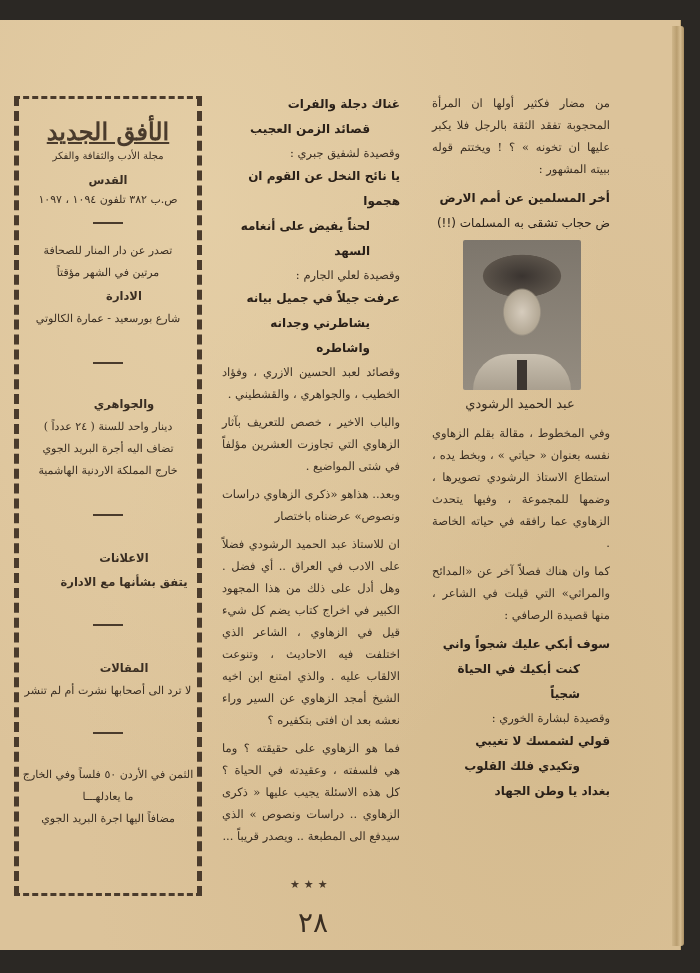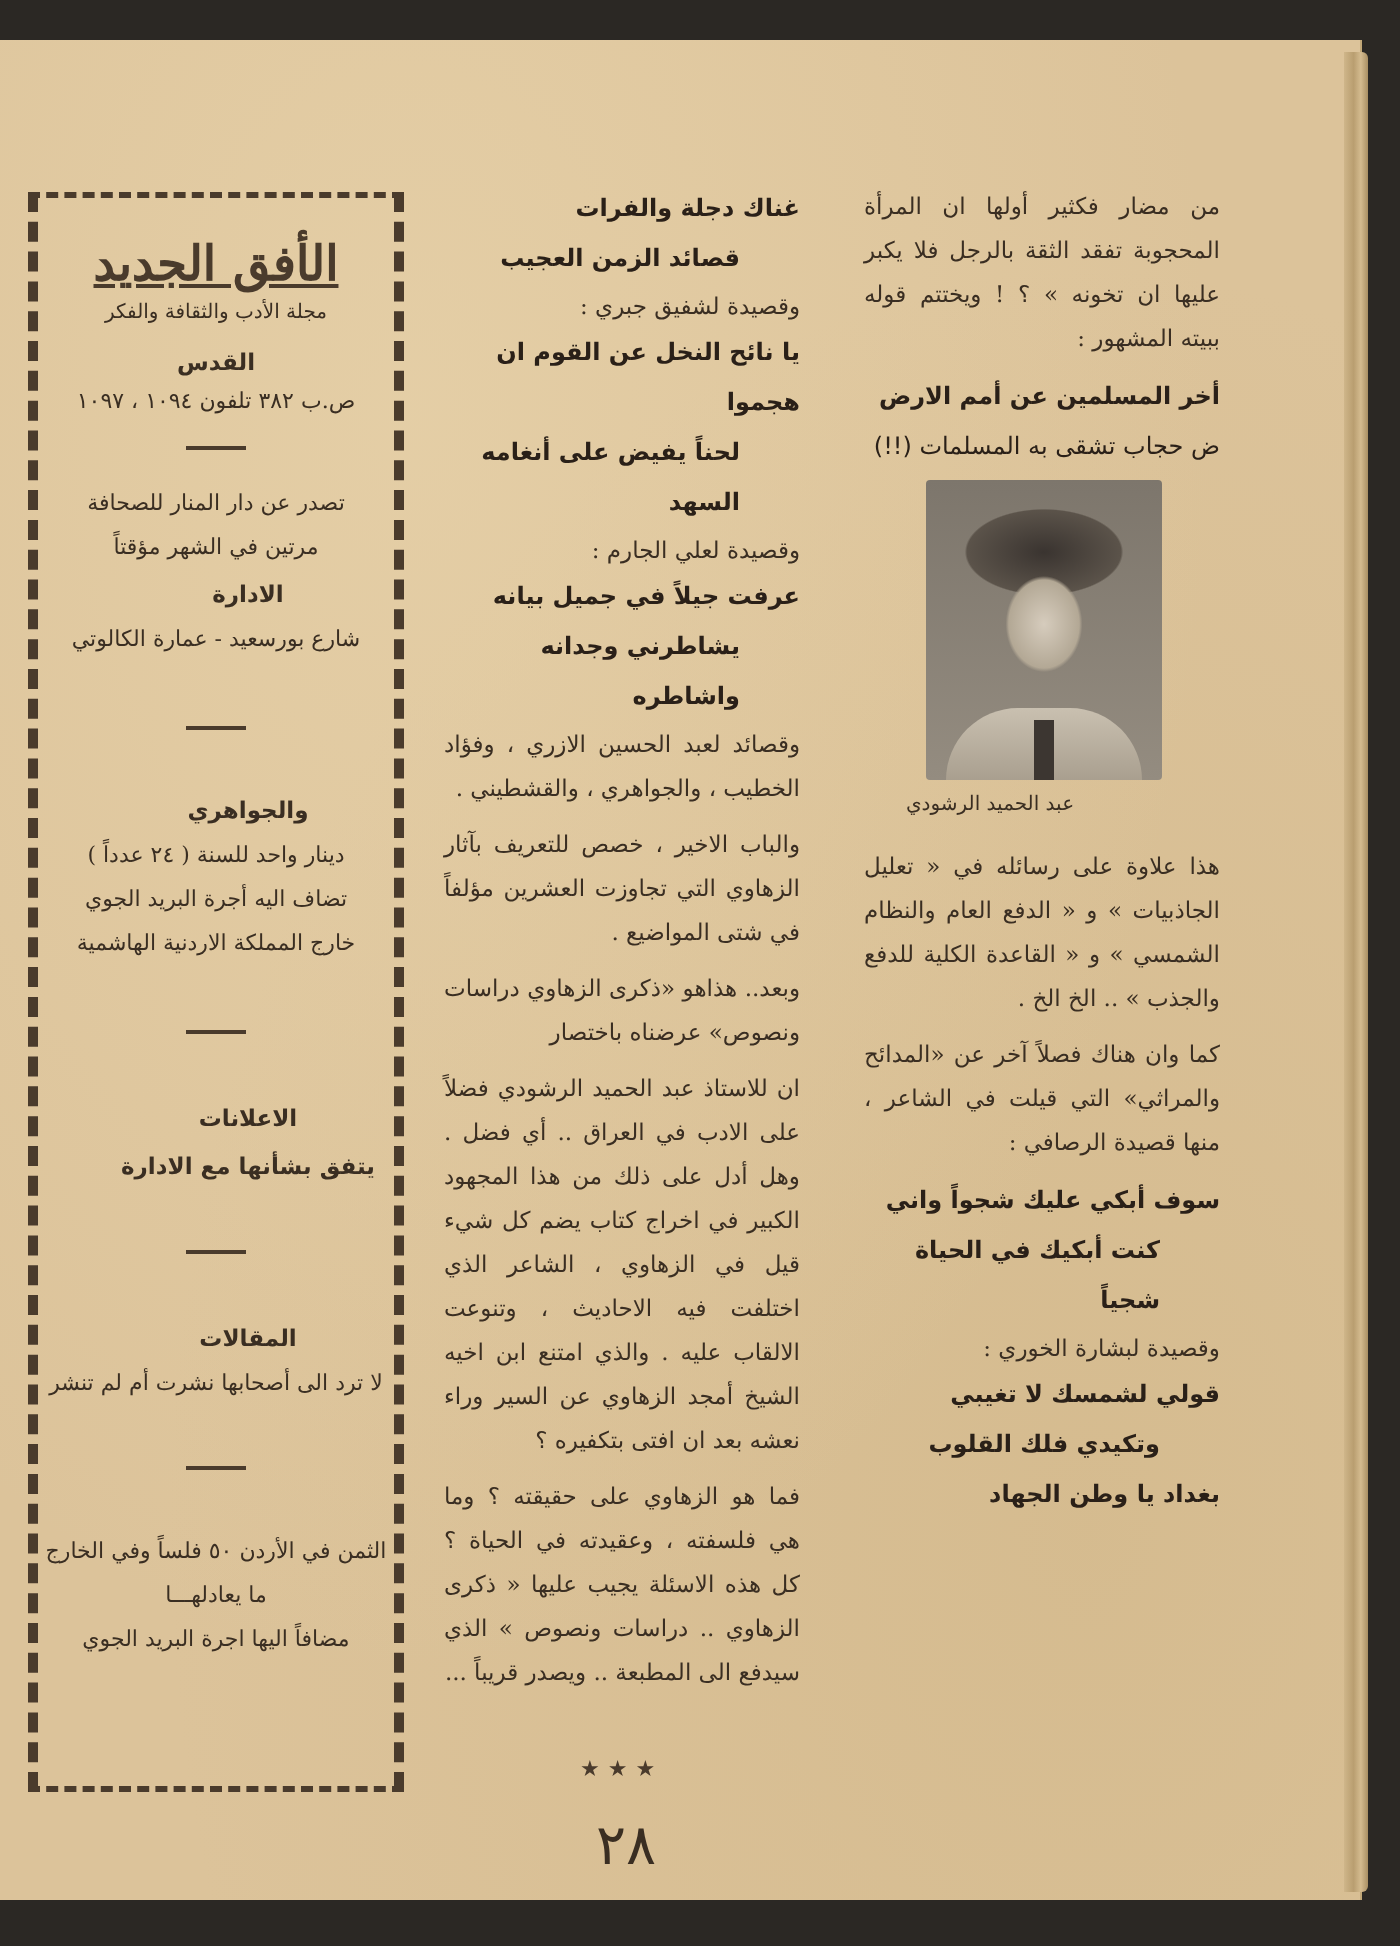--- a/index.html
+++ b/index.html
@@ -51,22 +51,22 @@
       radial-gradient(ellipse 32px 40px at 50% 48%, #d6ccbd 0%, #b3a895 55%, rgba(0,0,0,0) 60%),
       radial-gradient(ellipse 55px 30px at 50% 24%, #3a3430 0%, #5b534a 70%, rgba(0,0,0,0) 72%),
       linear-gradient(#7d766c,#948c80);
     border-radius:2px;
   }
   .photo .shirt {
     position:absolute; bottom:0; left:10px; width:98px; height:36px;
     background:linear-gradient(#c9c0b0,#a99f8f); border-radius:40px 40px 0 0;
   }
   .photo .tie { position:absolute; bottom:0; left:54px; width:10px; height:30px; background:#3c3631; }
-  .caption { position:absolute; left:436px; top:396px; width:118px; text-align:center;
-    font-family:"DejaVu Serif", serif; font-size:10px; color:#3a2e22; direction:rtl; }
+  .caption { position:absolute; left:461px; top:396px; width:118px; text-align:center;
+    font-family:"DejaVu Serif", serif; font-size:13px; color:#3a2e22; direction:rtl; }
   .stars { position:absolute; left:290px; top:878px; font-size:11px; color:#4a3b2c; letter-spacing:4px; }
   .pageno { position:absolute; left:298px; top:906px; font-family:"DejaVu Serif", serif; font-size:28px; color:#3a2e22; }
 </style>
 </head>
 <body>
 
 <div class="page"></div>
 <div class="page-edge"></div>
 
 <div class="box">
@@ -118,21 +118,21 @@
   <div class="bold" style="font-weight:normal">ض حجاب تشقى به المسلمات (!!)</div>
 </div>
 
 <div class="photo">
   <div class="shirt"></div>
   <div class="tie"></div>
 </div>
 <div class="caption">عبد الحميد الرشودي</div>
 
 <div class="col" style="left:432px; top:422px; width:178px;">
-  <p class="txt p">هذا علاوة على رسائله في « تعليل الجاذبيات » و « الدفع العام والنظام الشمسي » و « القاعدة الكلية للدفع والجذب » .. الخ الخ .</p>
+  <p class="txt p">وفي المخطوط ، مقالة بقلم الزهاوي نفسه بعنوان « حياتي » ، وبخط يده ، استطاع الاستاذ الرشودي تصويرها ، وضمها للمجموعة ، وفيها يتحدث الزهاوي عما رافقه في حياته الخاصة .</p>
   <p class="txt p">كما وان هناك فصلاً آخر عن «المدائح والمراثي» التي قيلت في الشاعر ، منها قصيدة الرصافي :</p>
   <div class="bold">سوف أبكي عليك شجواً واني</div>
   <div class="bold verse2">كنت أبكيك في الحياة شجياً</div>
   <div class="txt">وقصيدة لبشارة الخوري :</div>
   <div class="bold">قولي لشمسك لا تغيبي</div>
   <div class="bold verse2">وتكيدي فلك القلوب</div>
   <div class="bold">بغداد يا وطن الجهاد</div>
 </div>
 
 <div class="stars">★★★</div>

